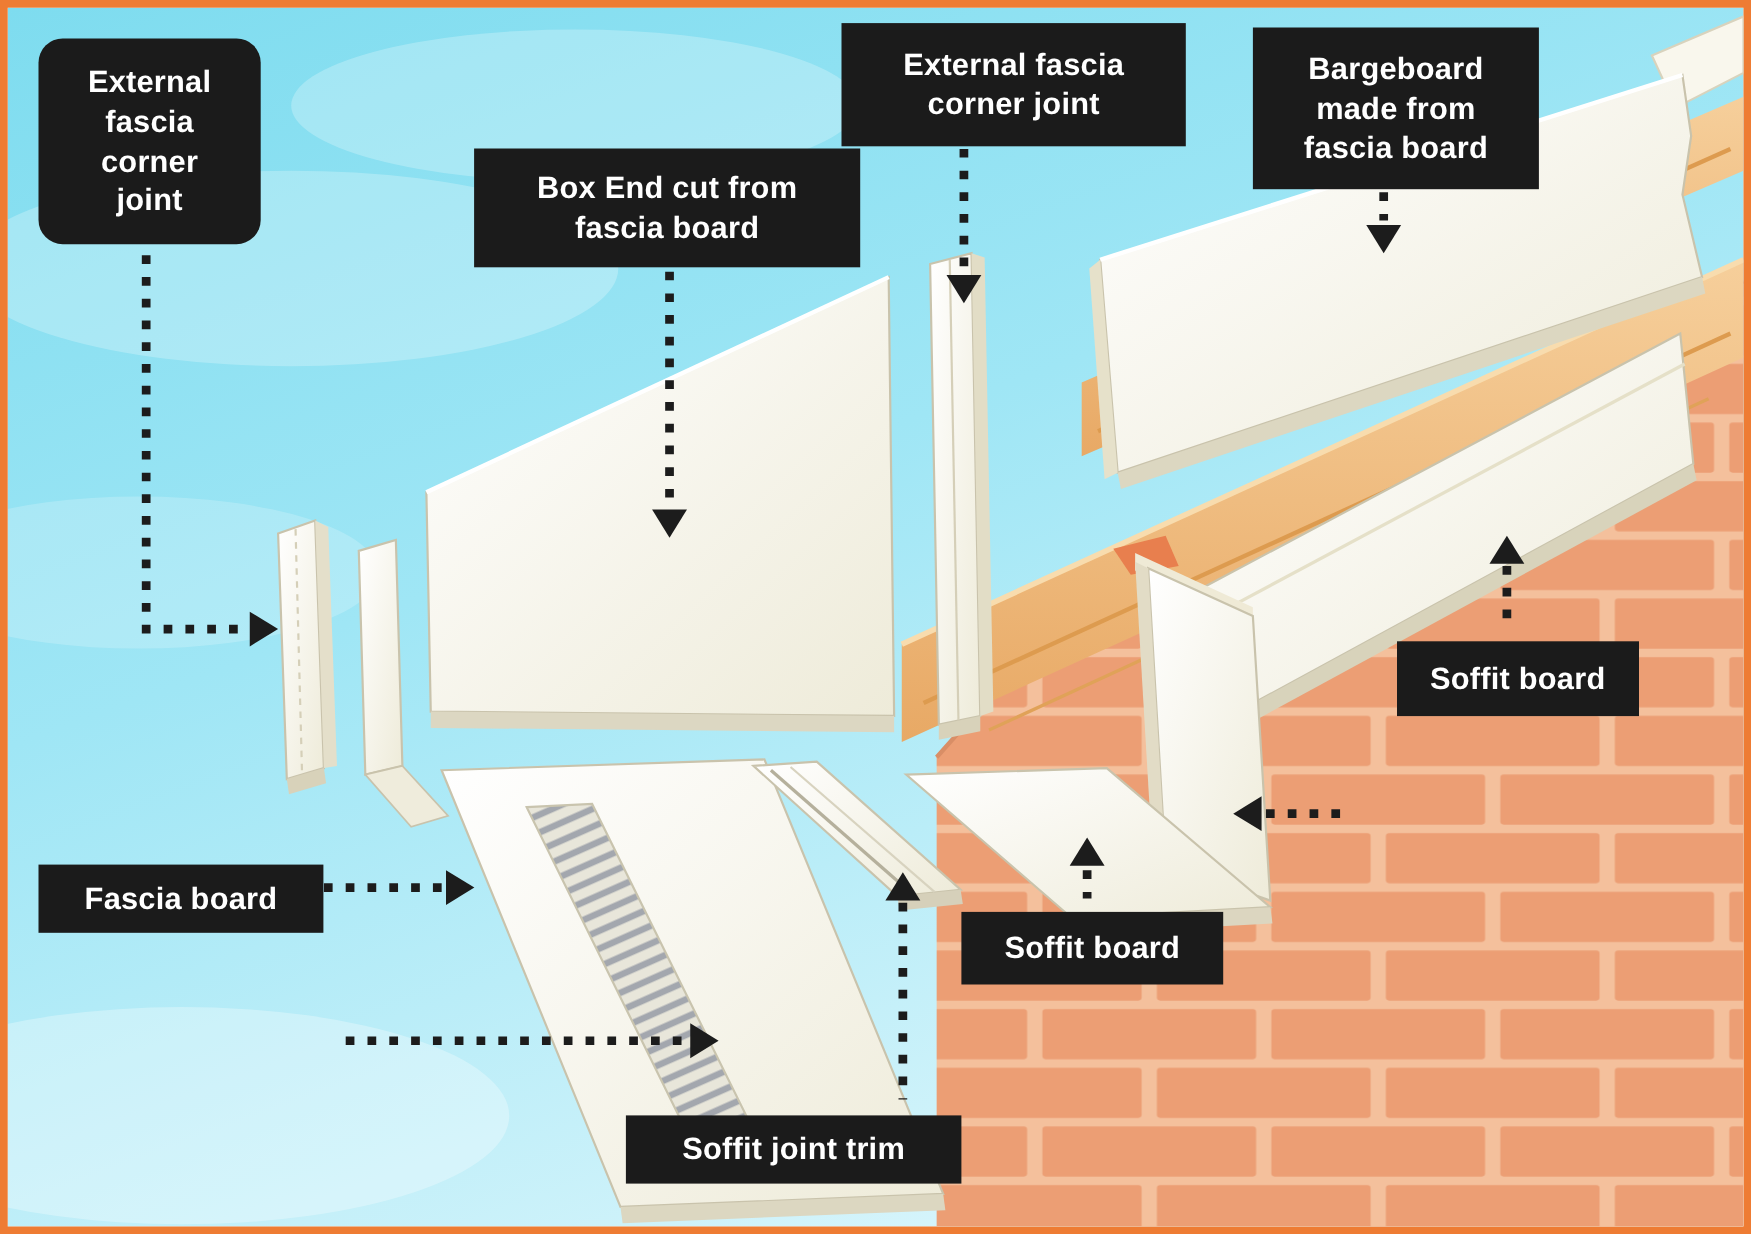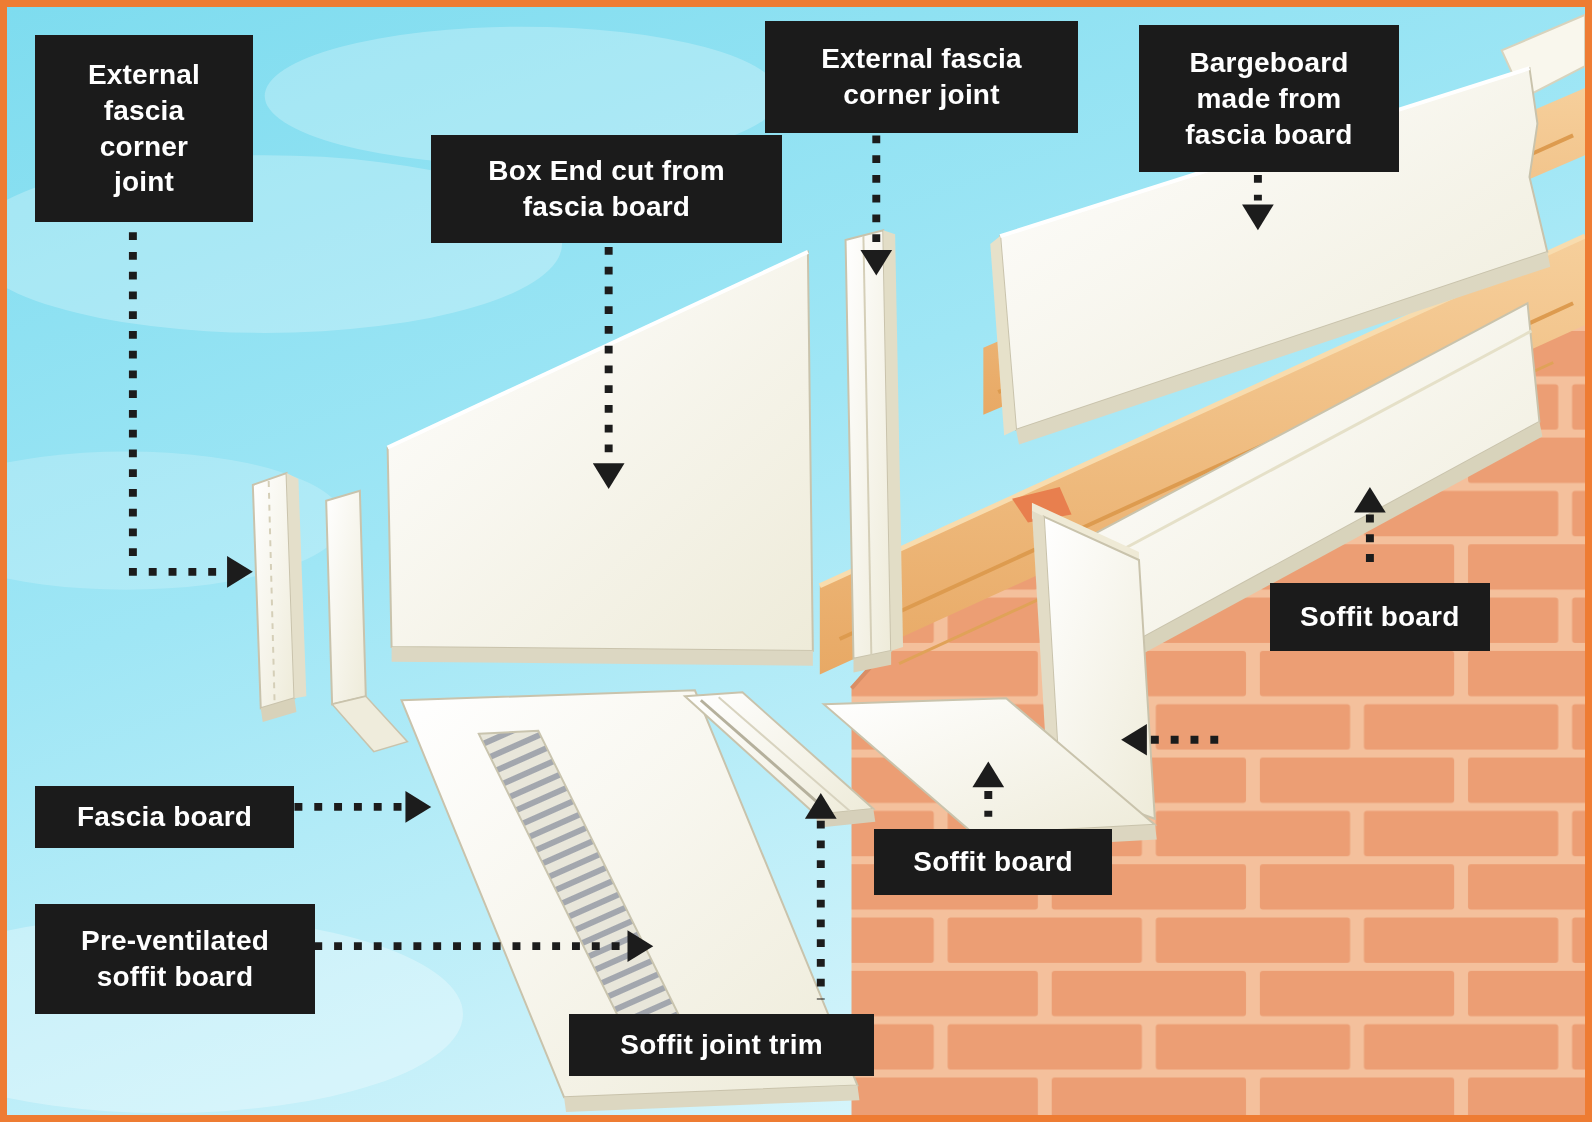--- a/index.html
+++ b/index.html
@@ -158,40 +158,38 @@
       <polygon points="1246,200 1278,200 1262,226"></polygon>
       <polygon points="1375,486 1359,512 1391,512"></polygon>
       <polygon points="1150,726 1150,758 1124,742"></polygon>
       <polygon points="402,794 402,826 428,810"></polygon>
       <polygon points="626,935 626,967 652,951"></polygon>
       <polygon points="821,796 805,822 837,822"></polygon>
       <polygon points="990,764 974,790 1006,790"></polygon>
     </g>
   </svg>
 
-  <div class="label" style="left:28px;top:28px;width:218px;padding:22px 8px;">External
+  <div class="label" style="left:28px;top:28px;width:202px;padding:22px 8px;border-radius:22px;">External
 fascia
 corner
 joint</div>
 
   <div class="label" style="left:424px;top:128px;width:351px;padding:18px 10px;">Box End cut from
 fascia board</div>
 
   <div class="label" style="left:758px;top:14px;width:313px;padding:20px 10px;">External fascia
 corner joint</div>
 
   <div class="label" style="left:1132px;top:18px;width:260px;padding:20px 22px;">Bargeboard
 made from
 fascia board</div>
 
   <div class="label" style="left:1263px;top:576px;padding:16px 30px;">Soffit board</div>
 
 
   <div class="label" style="left:28px;top:779px;width:259px;padding:13px 10px;">Fascia board</div>
 
-  <div class="label" style="left:28px;top:897px;width:280px;padding:19px 10px;">Pre-ventilated
-soffit board</div>
 
   <div class="label" style="left:534px;top:1007px;width:305px;padding:13px 10px;margin-left:28px;">Soffit joint trim</div>
 
   <div class="label" style="left:867px;top:822px;width:238px;padding:15px 10px;">Soffit board</div>
 
 </div>
 
 </body></html>

